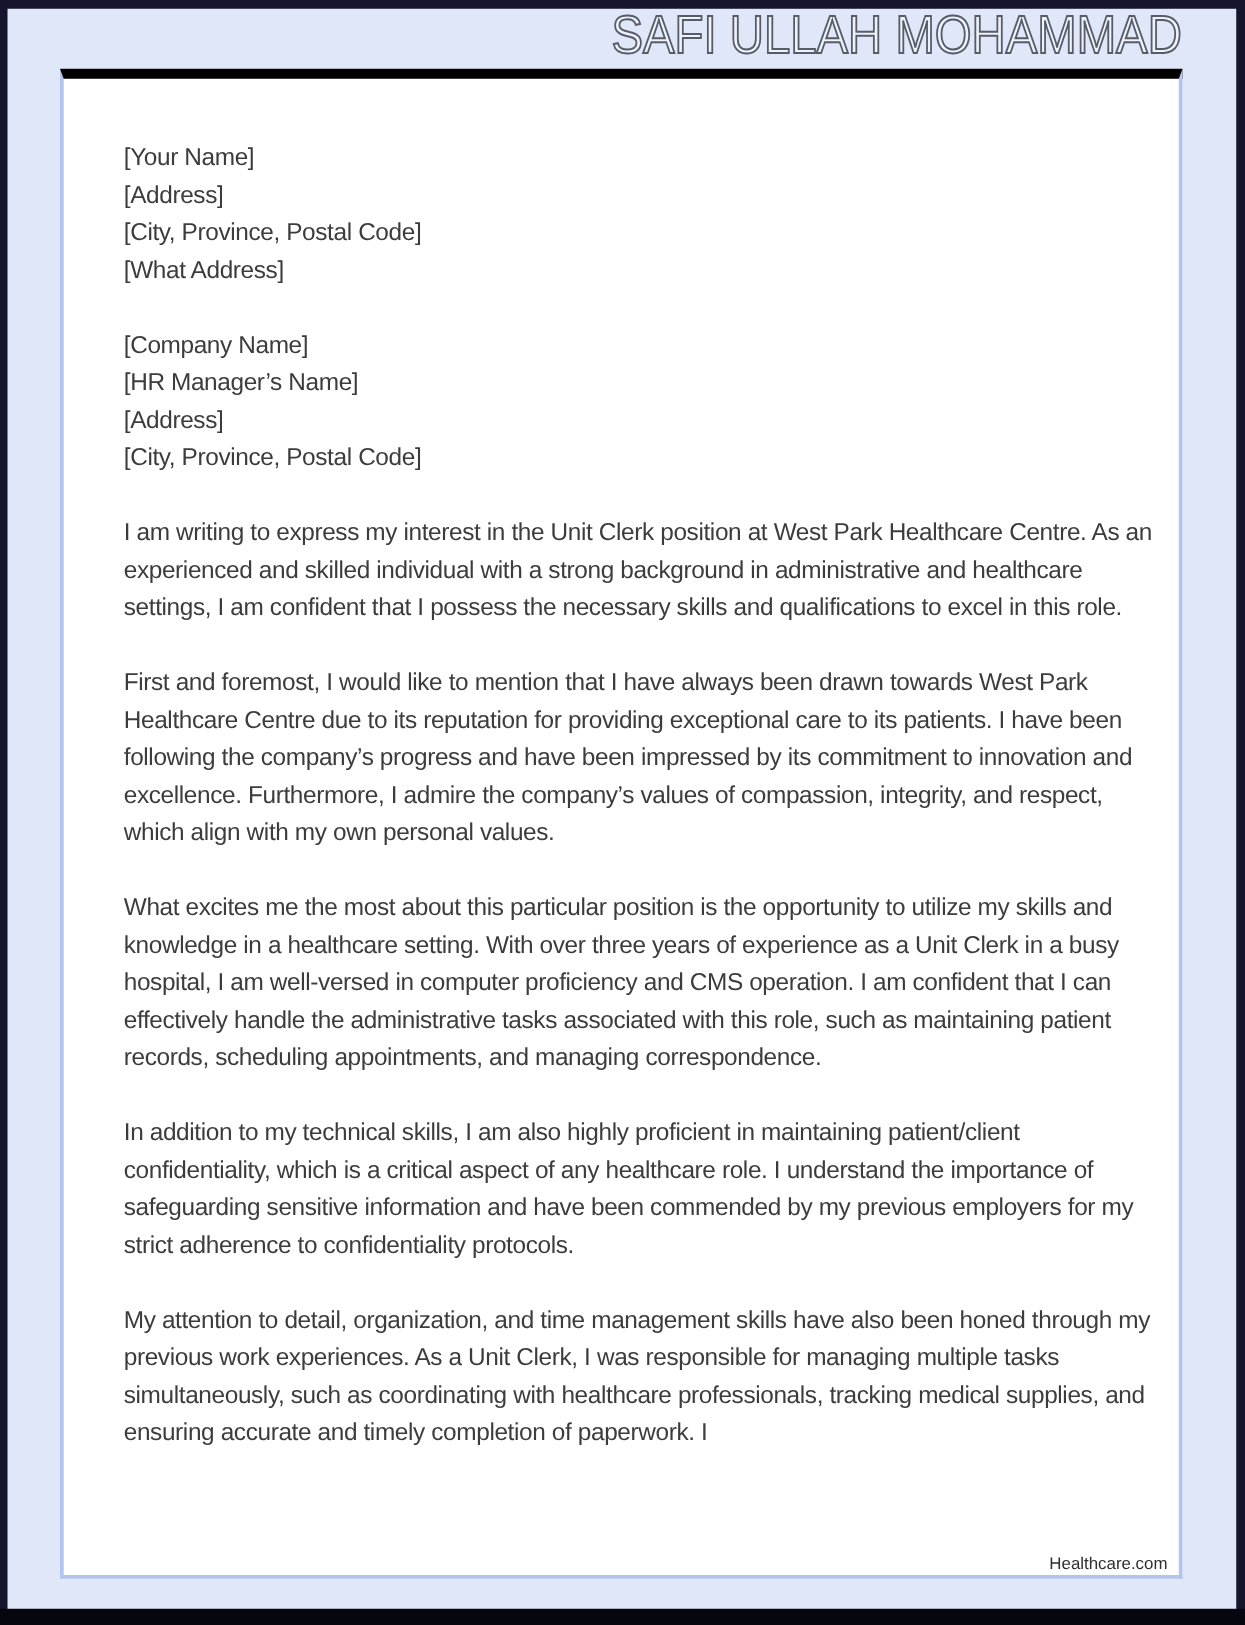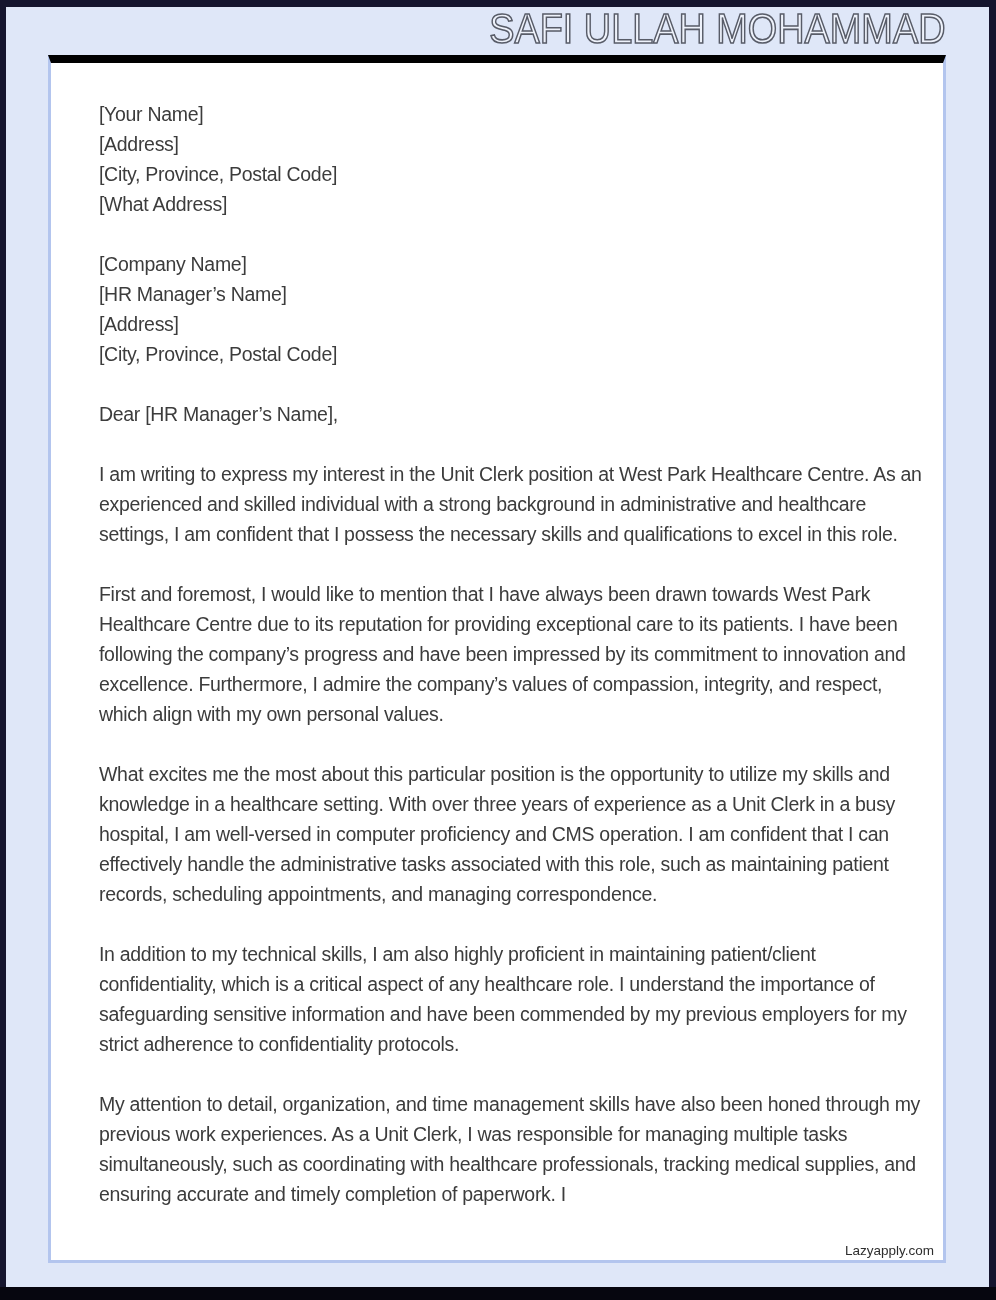--- a/index.html
+++ b/index.html
@@ -65,21 +65,21 @@
   .letter {
     box-sizing: border-box;
     width: 892px;
     padding: 36px 12px 0 48px;
     font-size: 19.5px;
     line-height: 30px;
     letter-spacing: -0.3px;
     color: #3c3c3c;
     font-weight: 400;
   }
-  .letter .block { margin: 0 0 30px 0; }
+  .letter .block { margin: 12px 0 30px 0; }
   .letter .line  { line-height: 30px; }
   .letter p      { margin: 0 0 30px 0; }
 
   .watermark {
     position: absolute;
     right: 9px;
     bottom: 1px;
     font-size: 13.5px;
     letter-spacing: 0;
     color: #2e2e2e;
@@ -108,31 +108,30 @@
         <div class="line">[What Address]</div>
       </div>
 
       <div class="block">
         <div class="line">[Company Name]</div>
         <div class="line">[HR Manager’s Name]</div>
         <div class="line">[Address]</div>
         <div class="line">[City, Province, Postal Code]</div>
       </div>
 
-      <p>Dear [HR Manager’s Name],</p>
 
       <p>I am writing to express my interest in the Unit Clerk position at West Park Healthcare Centre. As an experienced and skilled individual with a strong background in administrative and healthcare settings, I am confident that I possess the necessary skills and qualifications to excel in this role.</p>
       <p>First and foremost, I would like to mention that I have always been drawn towards West Park Healthcare Centre due to its reputation for providing exceptional care to its patients. I have been following the company’s progress and have been impressed by its commitment to innovation and excellence. Furthermore, I admire the company’s values of compassion, integrity, and respect, which align with my own personal values.</p>
       <p>What excites me the most about this particular position is the opportunity to utilize my skills and knowledge in a healthcare setting. With over three years of experience as a Unit Clerk in a busy hospital, I am well-versed in computer proficiency and CMS operation. I am confident that I can effectively handle the administrative tasks associated with this role, such as maintaining patient records, scheduling appointments, and managing correspondence.</p>
       <p>In addition to my technical skills, I am also highly proficient in maintaining patient/client confidentiality, which is a critical aspect of any healthcare role. I understand the importance of safeguarding sensitive information and have been commended by my previous employers for my strict adherence to confidentiality protocols.</p>
       <p>My attention to detail, organization, and time management skills have also been honed through my previous work experiences. As a Unit Clerk, I was responsible for managing multiple tasks simultaneously, such as coordinating with healthcare professionals, tracking medical supplies, and ensuring accurate and timely completion of paperwork. I</p>
 
     </div>
 
-    <span class="watermark">Lazyapply.com</span>
+    <span class="watermark">Healthcare.com</span>
   </div>
 
   <div class="frame-top"></div>
   <div class="frame-left"></div>
   <div class="frame-right"></div>
   <div class="bottom-bar"></div>
 
 </div>
 
 </body></html>

